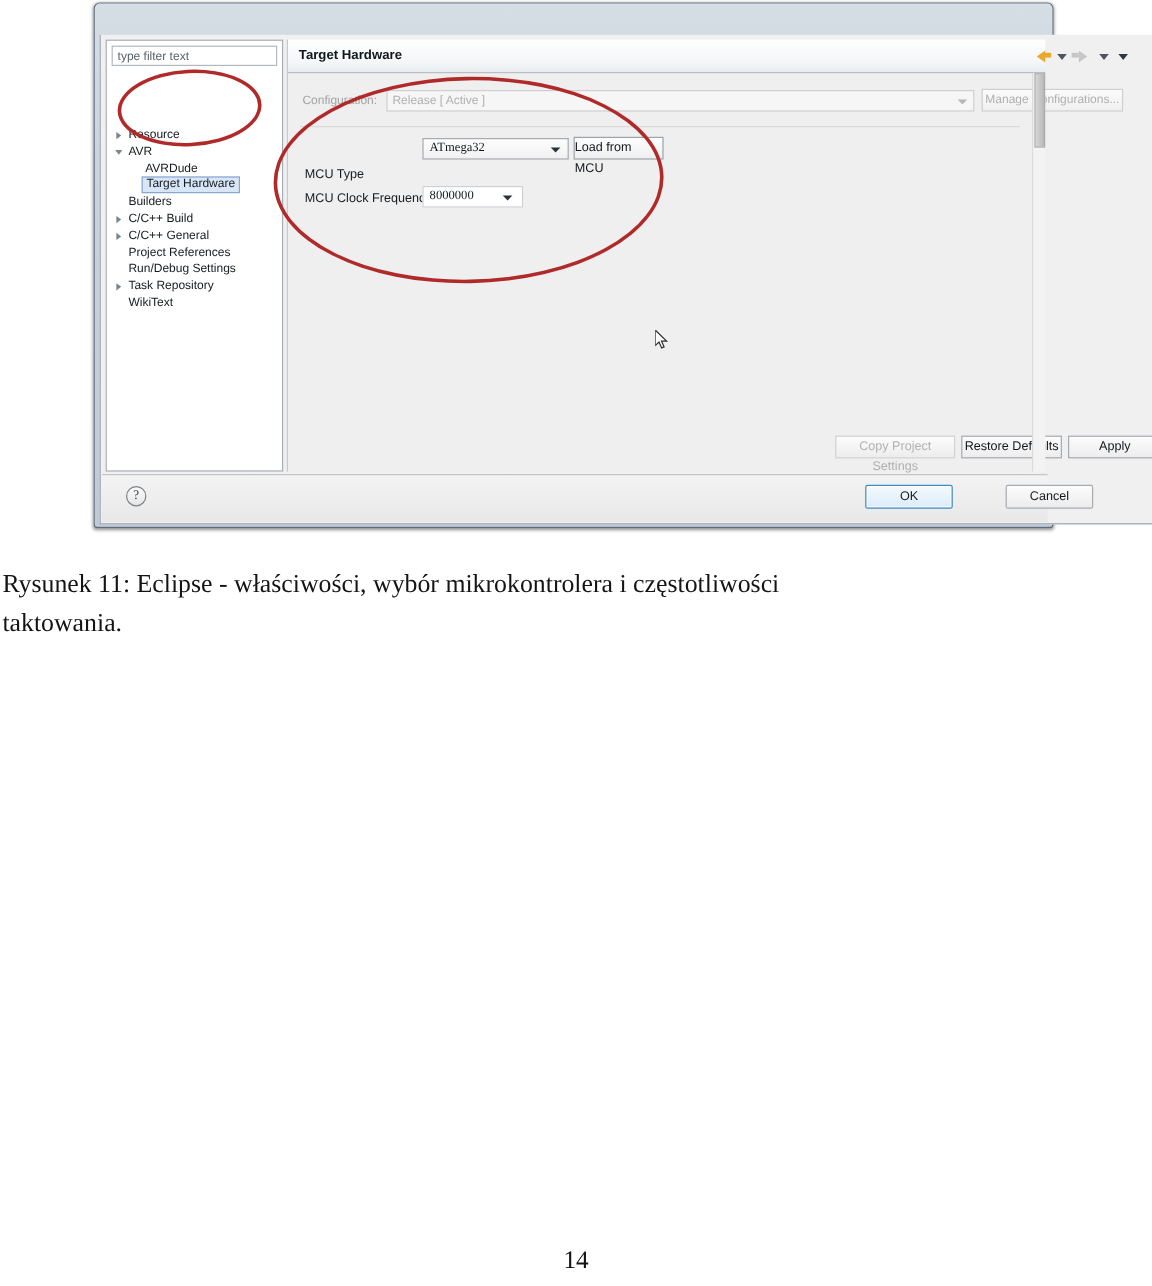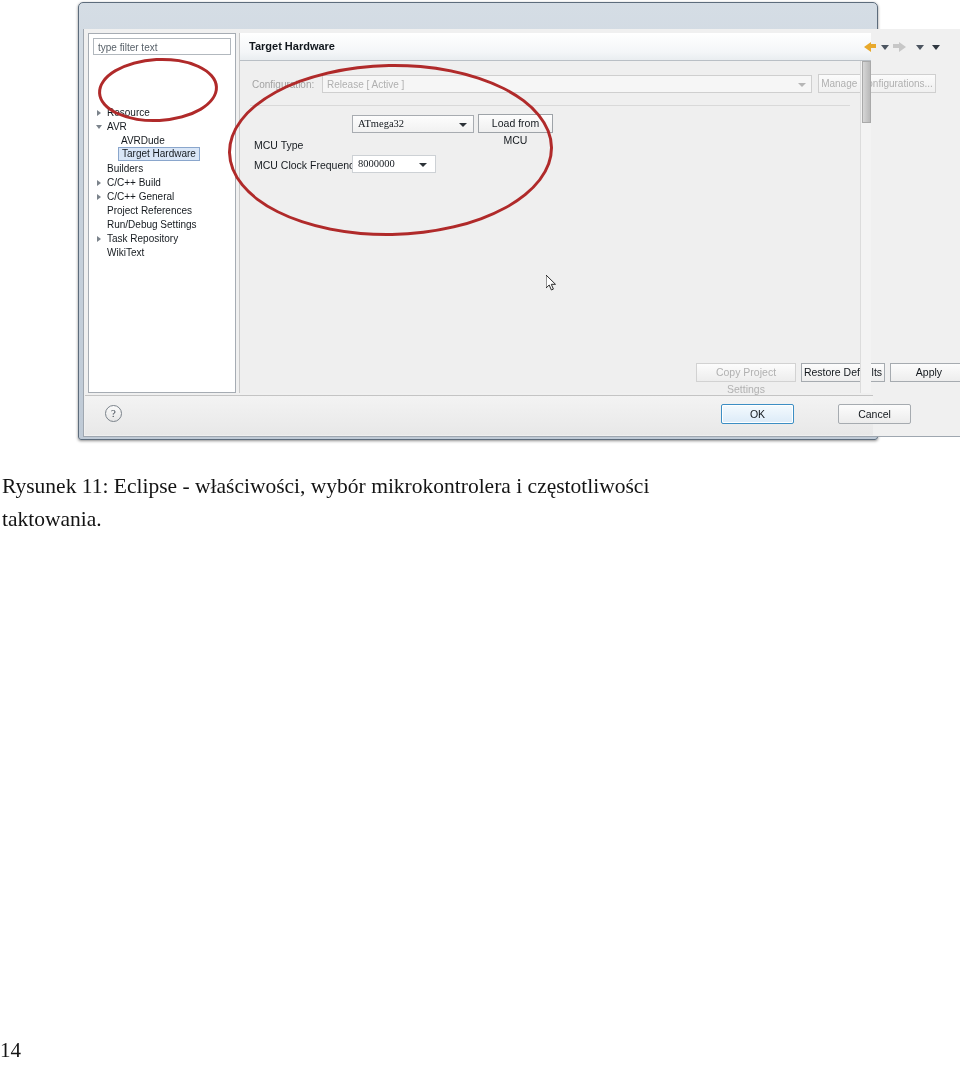--- a/index.html
+++ b/index.html
@@ -342,21 +342,20 @@
 
   #load-mcu-btn {
     position: absolute;
     left: 238px; top: 81px;
     width: 75px; height: 19px;
     background: linear-gradient(to bottom, #fdfdfd, #efefef);
     border: 1px solid #9ea3a8;
     box-sizing: border-box;
     font-size: 10.5px;
     color: #14191e;
-    text-align: center;
     line-height: 17px;
   }
 
   
   #content-scroll {
     position: absolute;
     right: 0; top: 28px;
     width: 11px;
     height: 332px;
     background: #f3f3f3;
@@ -487,21 +486,21 @@
     display: flex;
     justify-content: space-between;
     white-space: nowrap;
   }
 
   #pagenum {
     position: absolute;
     left: 0;
     top: 1038px;
     width: 960px;
-    text-align: left;
+    text-align: center;
     font-family: "Liberation Serif", serif;
     font-size: 21px;
     color: #141414;
   }
 </style>
 </head>
 <body>
 
 <div id="figure">
 

